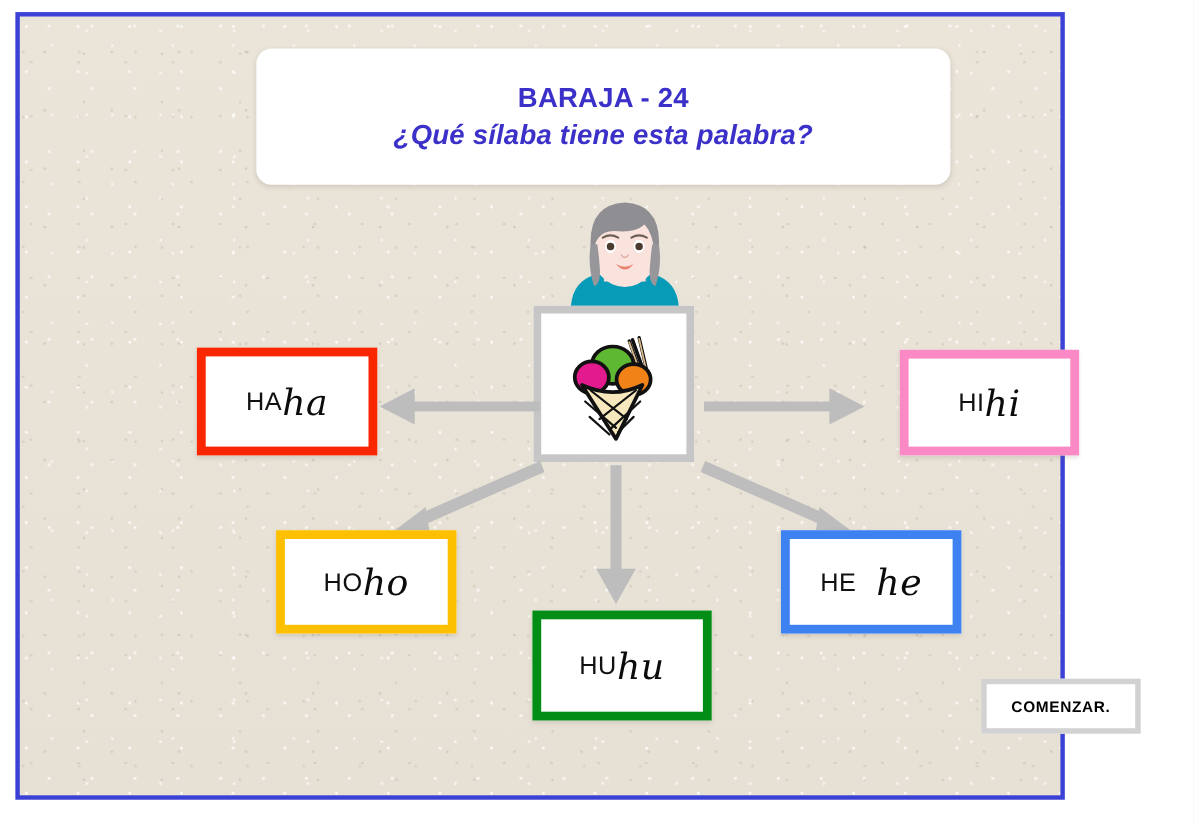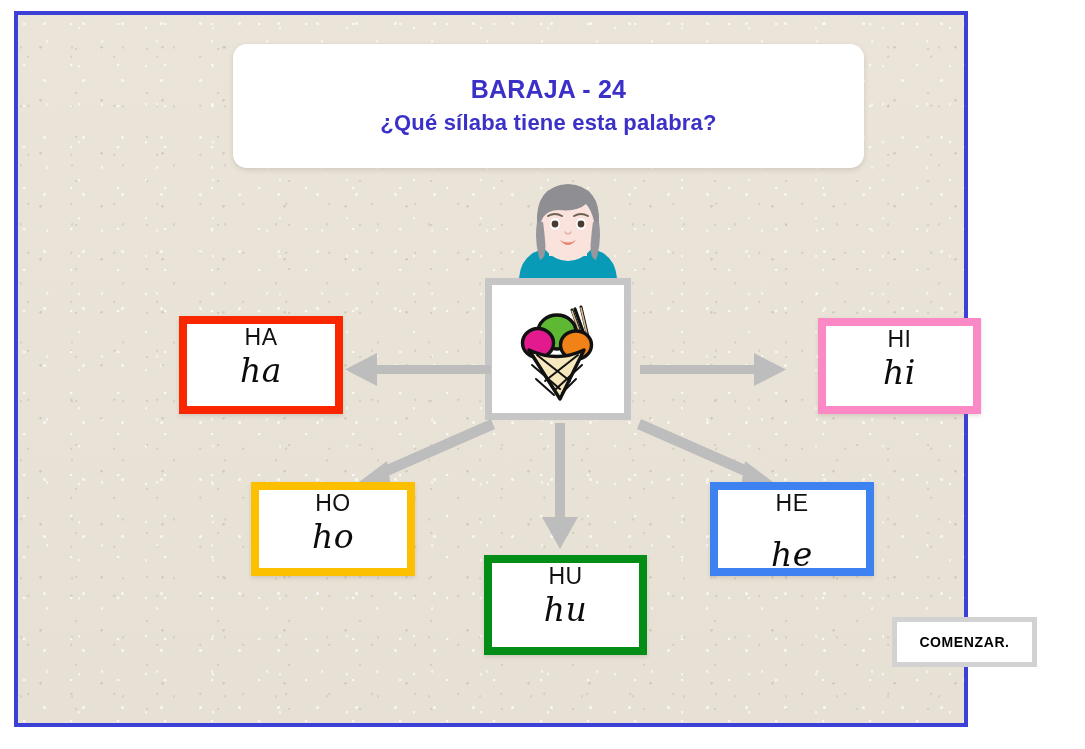--- a/index.html
+++ b/index.html
@@ -53,21 +53,21 @@
     justify-content: center;
     box-sizing: border-box;
   }
   .title-line {
     color: #3b31c9;
     font-weight: bold;
     text-align: center;
     letter-spacing: .2px;
   }
   #title-main  { font-size: 25px; line-height: 34px; }
-  #title-sub   { font-size: 22px; line-height: 34px; }
+  #title-sub   { font-size: 25px; line-height: 34px; font-style: italic; }
 
   
   #avatar {
     position: absolute;
     left: 489px;
     top: 163px;
     width: 122px;
     height: 106px;
   }
 
@@ -86,22 +86,23 @@
     justify-content: center;
   }
   #prompt-image { width: 92px; height: 112px; }
 
   
   .answer-card {
     position: absolute;
     background: #ffffff;
     box-sizing: border-box;
     display: flex;
-    flex-direction: column;
-    align-items: center;
+    flex-direction: row;
+    align-items: center;
+    justify-content: center;
     box-shadow: 0 2px 4px rgba(120,110,95,.20);
   }
   .answer-upper {
     font-size: 23px;
     color: #111111;
     line-height: 26px;
     letter-spacing: .5px;
   }
   .answer-lower {
     font-family: "DejaVu Serif", serif;

